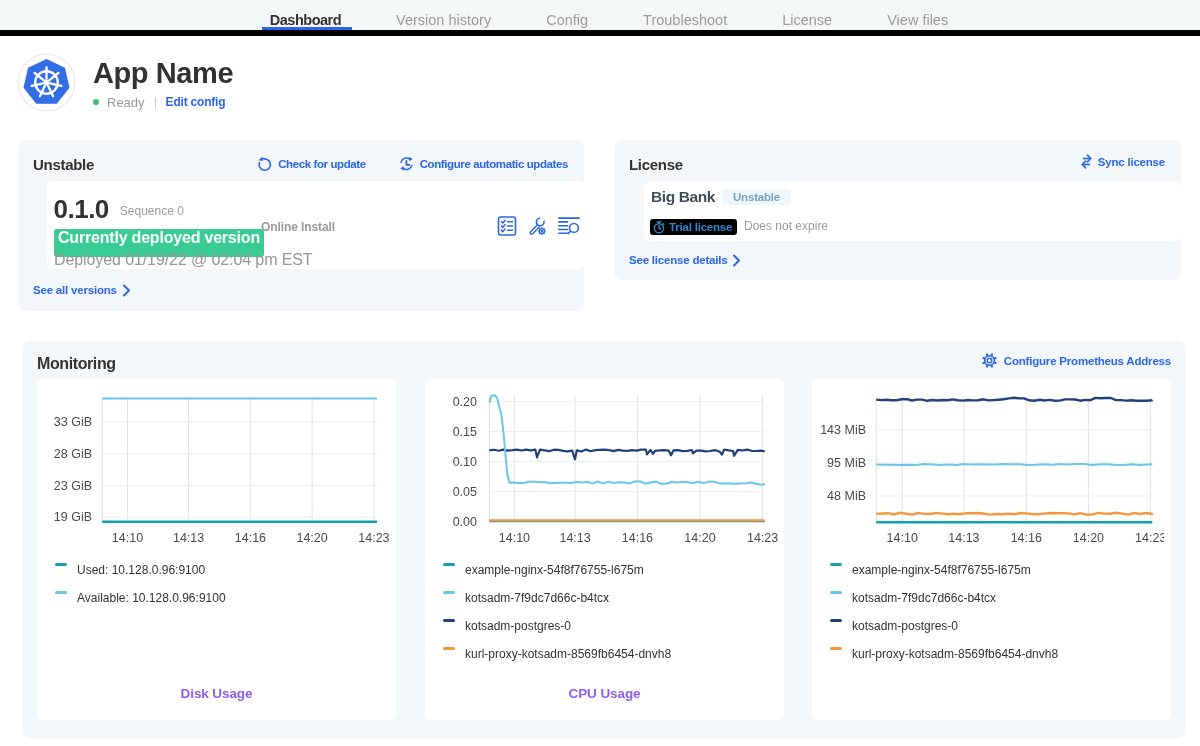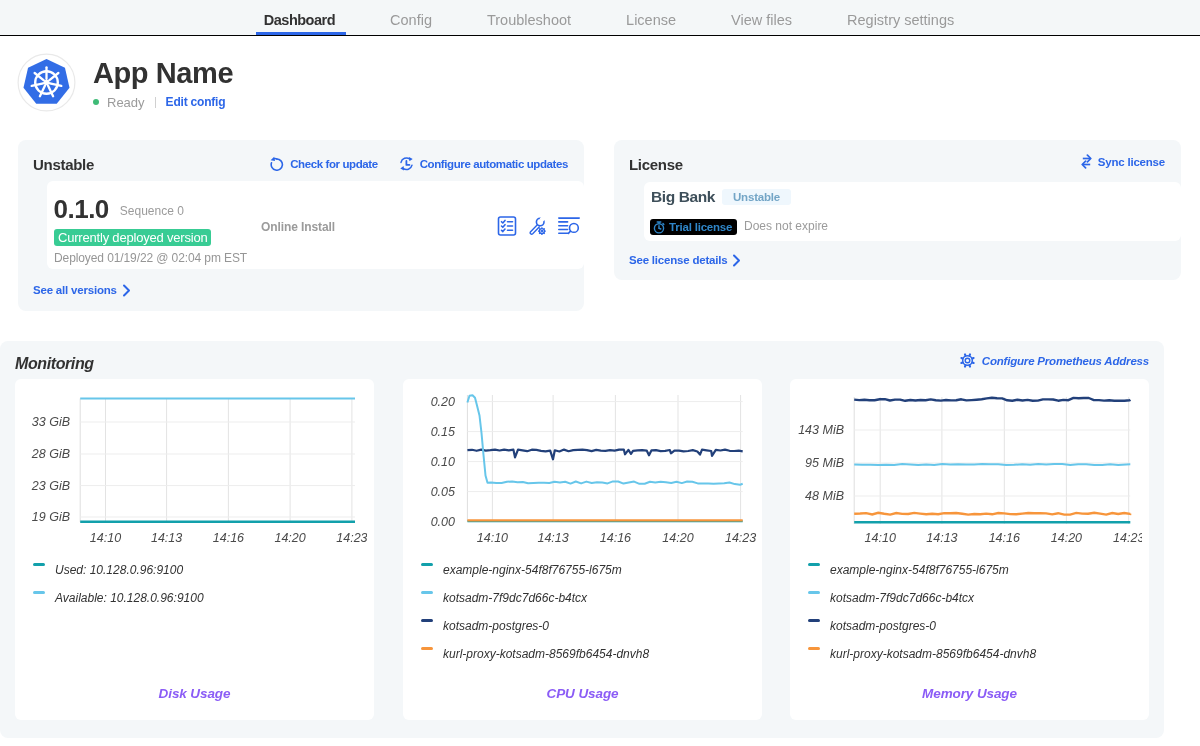--- a/index.html
+++ b/index.html
@@ -1,67 +1,67 @@
 <!DOCTYPE html>
 <html><head><meta charset="utf-8"><title>App Name</title>
 <style>
 * { margin:0; padding:0; box-sizing:border-box; }
 html,body { width:1200px; height:746px; background:#fff; font-family:"Liberation Sans", sans-serif; }
 body { position:relative; overflow:hidden; }
-.topbar { position:absolute; top:0; left:0; width:1200px; height:36px; background:#f4f7f8; border-bottom:1px solid #000000; display:flex; justify-content:center; padding-left:18px; }
+.topbar { position:absolute; top:0; left:0; width:1200px; height:36px; background:#f4f7f8; border-bottom:6px solid #000000; display:flex; justify-content:center; padding-left:18px; }
 .topbar .tab { padding:0 27.5px; line-height:40px; font-size:14.5px; color:#9a9a9a; position:relative; }
 .topbar .tab.active { color:#323232; font-weight:700; letter-spacing:-0.5px; }
 .topbar .tab.active::after { content:""; position:absolute; left:20px; right:17px; bottom:0; height:3px; background:#2c66e8; }
 .logo { position:absolute; left:17px; top:53px; }
 .apptitle { position:absolute; left:93px; top:59px; font-size:29px; line-height:29px; font-weight:700; color:#323232; letter-spacing:-0.4px; }
 .statusrow { position:absolute; left:93px; top:95px; height:14px; display:flex; align-items:center; font-size:13px; color:#9b9b9b; }
 .dot { width:6px; height:6px; border-radius:50%; background:#3fbb77; margin-right:8px; }
 .sep { width:1px; height:11px; background:#d0d0d0; margin:0 10px; }
 a.blue { color:#2c66e8; text-decoration:none; font-weight:700; }
 .statusrow a.blue { font-size:12px; letter-spacing:-0.2px; }
 .card { position:absolute; background:#f4f7f9; border-radius:8px; }
 #cardVersion { left:18px; top:140px; width:566px; height:171px; }
 #cardLicense { left:614px; top:140px; width:567px; height:140px; }
-#cardMonitoring { left:0; top:341px; width:1164px; height:397px;font-style:italic; }
+#cardMonitoring { left:22px; top:341px; width:1164px; height:397px; }
 .cardh { position:absolute; font-size:15px; font-weight:700; color:#323232; letter-spacing:-0.3px; }
 .whitebox { position:absolute; background:#fff; border-radius:6px;margin-left:14px; }
 .actions { position:absolute; display:flex; align-items:center; height:15px; }
 .action { display:flex; align-items:center; font-size:11.5px; font-weight:700; color:#2c66e8; letter-spacing:-0.2px; }
 .action.tight { letter-spacing:-0.4px; }
 .action svg { margin-right:6px; }
 .seelink { position:absolute; font-size:11.5px; line-height:13px; font-weight:700; color:#2c66e8; letter-spacing:-0.2px; display:flex; align-items:center; }
 .seelink svg { margin-left:5px; }
 .vrow1 { position:absolute; left:6.5px; top:12.5px; }
 .vnum { font-size:26px; font-weight:700; color:#323232; letter-spacing:-0.5px; }
 .vseq { font-size:12px; color:#9b9b9b; margin-left:11px; position:relative; top:-2.5px; }
-.vbadge { position:absolute; left:7px; top:48px; height:17px; line-height:17px; background:#38cc94; color:#fff; font-size:13px; font-weight:400; border-radius:3px; padding:0 4px; letter-spacing:-0.2px; }
-.vdeployed { position:absolute; left:7px; top:70px; font-size:12px; color:#969696; letter-spacing:-0.1px; }
+.vbadge { position:absolute; left:7px; top:48px; height:28px; line-height:17px; background:#38cc94; color:#fff; font-size:16px; font-weight:700; border-radius:3px; padding:0 4px; letter-spacing:-0.2px; }
+.vdeployed { position:absolute; left:7px; top:70px; font-size:16px; color:#969696; letter-spacing:-0.1px; }
 .vtype { position:absolute; left:214px; top:40px; font-size:12px; line-height:13px; font-weight:700; color:#9b9b9b; letter-spacing:-0.1px; }
 .vicons { position:absolute; left:450px; top:35px; display:flex; align-items:flex-start; }
 .vicons svg + svg { margin-left:11px; }
 .lname { position:absolute; left:7px; top:7px; font-size:15.5px; line-height:16px; font-weight:700; color:#3e4f5a; letter-spacing:-0.4px; }
 .lbadge { position:absolute; left:78px; top:7px; height:16px; line-height:16px; background:#eff7fd; color:#73a5c6; font-size:11.5px; font-weight:700; border-radius:3px; padding:0 11px; letter-spacing:-0.2px; }
 .tbadge { position:absolute; left:6px; top:37px; height:16px; background:#000000; color:#2f86c8; font-size:11.5px; font-weight:700; border-radius:3px; padding:0 5px 0 3px; display:flex; align-items:center; letter-spacing:-0.2px; }
 .tbadge svg { margin-right:4px; }
 .lexpire { position:absolute; left:100px; top:38px; font-size:12px; line-height:13px; color:#9b9b9b; }
 .chartbox { position:absolute; top:38px; width:359px; height:341px; background:#fff; border-radius:6px; }
 .chart { position:absolute; left:0; top:0; font-family:"Liberation Sans", sans-serif; }
 .legend { position:absolute; left:18px; top:184px; }
 .lrow { display:flex; height:16px; margin-bottom:12px; font-size:12px; color:#323232; }
 .dash { width:12px; height:3px; border-radius:1.5px; margin-right:10px; flex:none; }
 .ctitle { position:absolute; left:0; width:100%; top:308px; text-align:center; font-size:13.5px; line-height:14px; font-weight:700; color:#8b5cf6; letter-spacing:-0.1px; }
 </style></head>
 <body>
 <div class="topbar">
   <div class="tab active">Dashboard</div>
+  <div class="tab">Version history</div>
   <div class="tab">Config</div>
   <div class="tab">Troubleshoot</div>
   <div class="tab">License</div>
   <div class="tab">View files</div>
-  <div class="tab">Registry settings</div>
 </div>
 <svg class="logo" width="59" height="59" viewBox="0 0 59 59">
     <circle cx="29.5" cy="29.5" r="28.4" fill="#fff" stroke="#e9e9e9" stroke-width="1.2"></circle>
     <polygon points="29.50,5.90 47.95,14.79 52.51,34.75 39.74,50.76 19.26,50.76 6.49,34.75 11.05,14.79" fill="#326de6"></polygon>
     <circle cx="29.5" cy="29.5" r="11.3" fill="none" stroke="#fff" stroke-width="2.4"></circle>
     <line x1="29.50" y1="26.10" x2="29.50" y2="14.30" stroke="#fff" stroke-width="2.3" stroke-linecap="round"></line>
     <line x1="32.16" y1="27.38" x2="41.38" y2="20.02" stroke="#fff" stroke-width="2.3" stroke-linecap="round"></line>
     <line x1="32.81" y1="30.26" x2="44.32" y2="32.88" stroke="#fff" stroke-width="2.3" stroke-linecap="round"></line>
     <line x1="30.98" y1="32.56" x2="36.10" y2="43.19" stroke="#fff" stroke-width="2.3" stroke-linecap="round"></line>
     <line x1="28.02" y1="32.56" x2="22.90" y2="43.19" stroke="#fff" stroke-width="2.3" stroke-linecap="round"></line>
@@ -72,21 +72,21 @@
 <div class="apptitle">App Name</div>
 <div class="statusrow">
     <span class="dot"></span>
     <span>Ready</span>
     <span class="sep"></span>
     <a class="blue" href="#">Edit config</a>
   </div>
 
 <div class="card" id="cardVersion">
   <div class="cardh" style="left:15px; top:16px;">Unstable</div>
-  <div class="actions" style="right:16px; top:16px;">
+  <div class="actions" style="right:16px; top:16px;gap:12px;">
     <span class="action tight" style="margin-right:21px;">
       <svg width="15" height="15" viewBox="0 0 15 15" fill="none" stroke="#2c66e8" stroke-width="1.6">
           <path d="M7.8 3.0 A5.6 5.6 0 1 1 2.5 6.8" stroke-linecap="round"></path>
           <path d="M7.8 3.0 C6.8 2.4 5.6 2.3 4.6 2.8" stroke-linecap="round"></path>
           <polygon points="5.2,0.8 6.0,5.0 1.6,4.2" fill="#2c66e8" stroke="none"></polygon>
         </svg>
       Check for update</span>
     <span class="action tight">
       <svg width="15" height="15" viewBox="0 0 15 15" fill="none" stroke="#2c66e8" stroke-width="1.5">
           <path d="M2.0 6.4 A5.6 5.6 0 0 1 10.9 3.1" stroke-linecap="round"></path>
@@ -311,15 +311,14 @@
         </div>
         <div class="lrow">
           <span class="dash" style="background:#22407a"></span>
           <span>kotsadm-postgres-0</span>
         </div>
         <div class="lrow">
           <span class="dash" style="background:#f7953b"></span>
           <span>kurl-proxy-kotsadm-8569fb6454-dnvh8</span>
         </div>
       </div>
-    <div class="ctitle">Memory Usage</div>
   </div>
 </div>
 
 </body></html>

